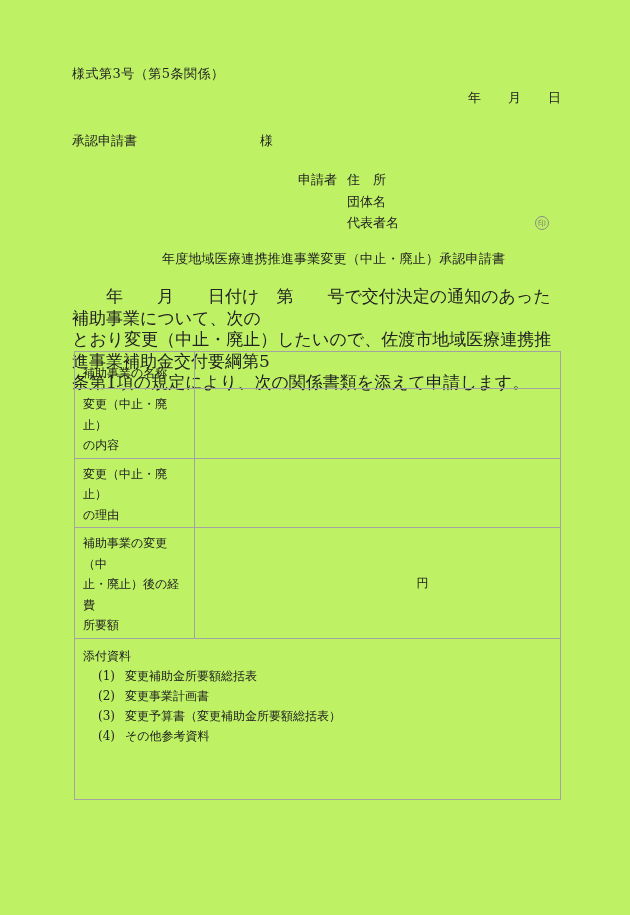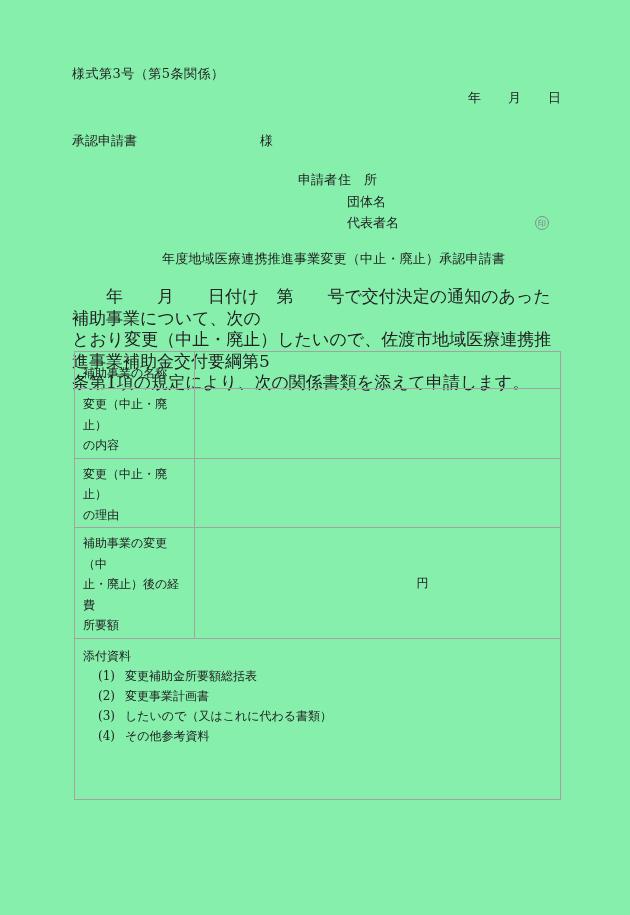--- a/index.html
+++ b/index.html
@@ -6,21 +6,21 @@
   body{
     background:#e8e8e8;
     font-family:"DejaVu Serif","Liberation Serif",serif;
     color:#222;
   }
   .page{
     position:relative;
     width:630px;
     height:915px;
     margin:0 auto;
-    background:#86efac;
+    background:#bef264;
     overflow:hidden;
   }
   .content{
     position:absolute;
     left:72px; top:0;
     width:489px; height:100%;
     font-size:13px;
   }
   .abs{position:absolute;}
 
@@ -31,21 +31,21 @@
     display:flex; justify-content:flex-end;
   }
   .date-line span{margin-left:27px;}
 
   .addressee{top:132px;left:0;}
   .addressee .honorific{margin-left:123px;}
 
   .applicant{top:169px;left:226px;width:263px;line-height:21.5px;}
   .applicant .line{position:relative;white-space:nowrap;}
   .applicant .field{margin-left:49px;}
-  .applicant .line1 .field{margin-left:1px;}
+  .applicant .line1 .field{margin-left:10px;}
   .seal{
     position:absolute; right:12px; top:4px;
     width:14px;height:14px;
     border:1px solid #8a8a8a;border-radius:50%;
     color:#777;font-size:8px;line-height:14px;text-align:center;
     box-sizing:border-box;
   }
 
   .doc-title{top:250px;left:90px;letter-spacing:0.2px;}
 
@@ -164,21 +164,21 @@
         <tr class="r6">
           <td colspan="2" class="attach">
             <div class="attach-title">添付資料</div>
             <div class="attach-item">
               <span class="num">(1)</span><span class="txt">変更補助金所要額総括表</span>
             </div>
             <div class="attach-item">
               <span class="num">(2)</span><span class="txt">変更事業計画書</span>
             </div>
             <div class="attach-item">
-              <span class="num">(3)</span><span class="txt">したいので（又はこれに代わる書類）</span>
+              <span class="num">(3)</span><span class="txt">変更予算書（変更補助金所要額総括表）</span>
             </div>
             <div class="attach-item">
               <span class="num">(4)</span><span class="txt">その他参考資料</span>
             </div>
           </td>
         </tr>
       </tbody>
     </table>
 
   </div>

